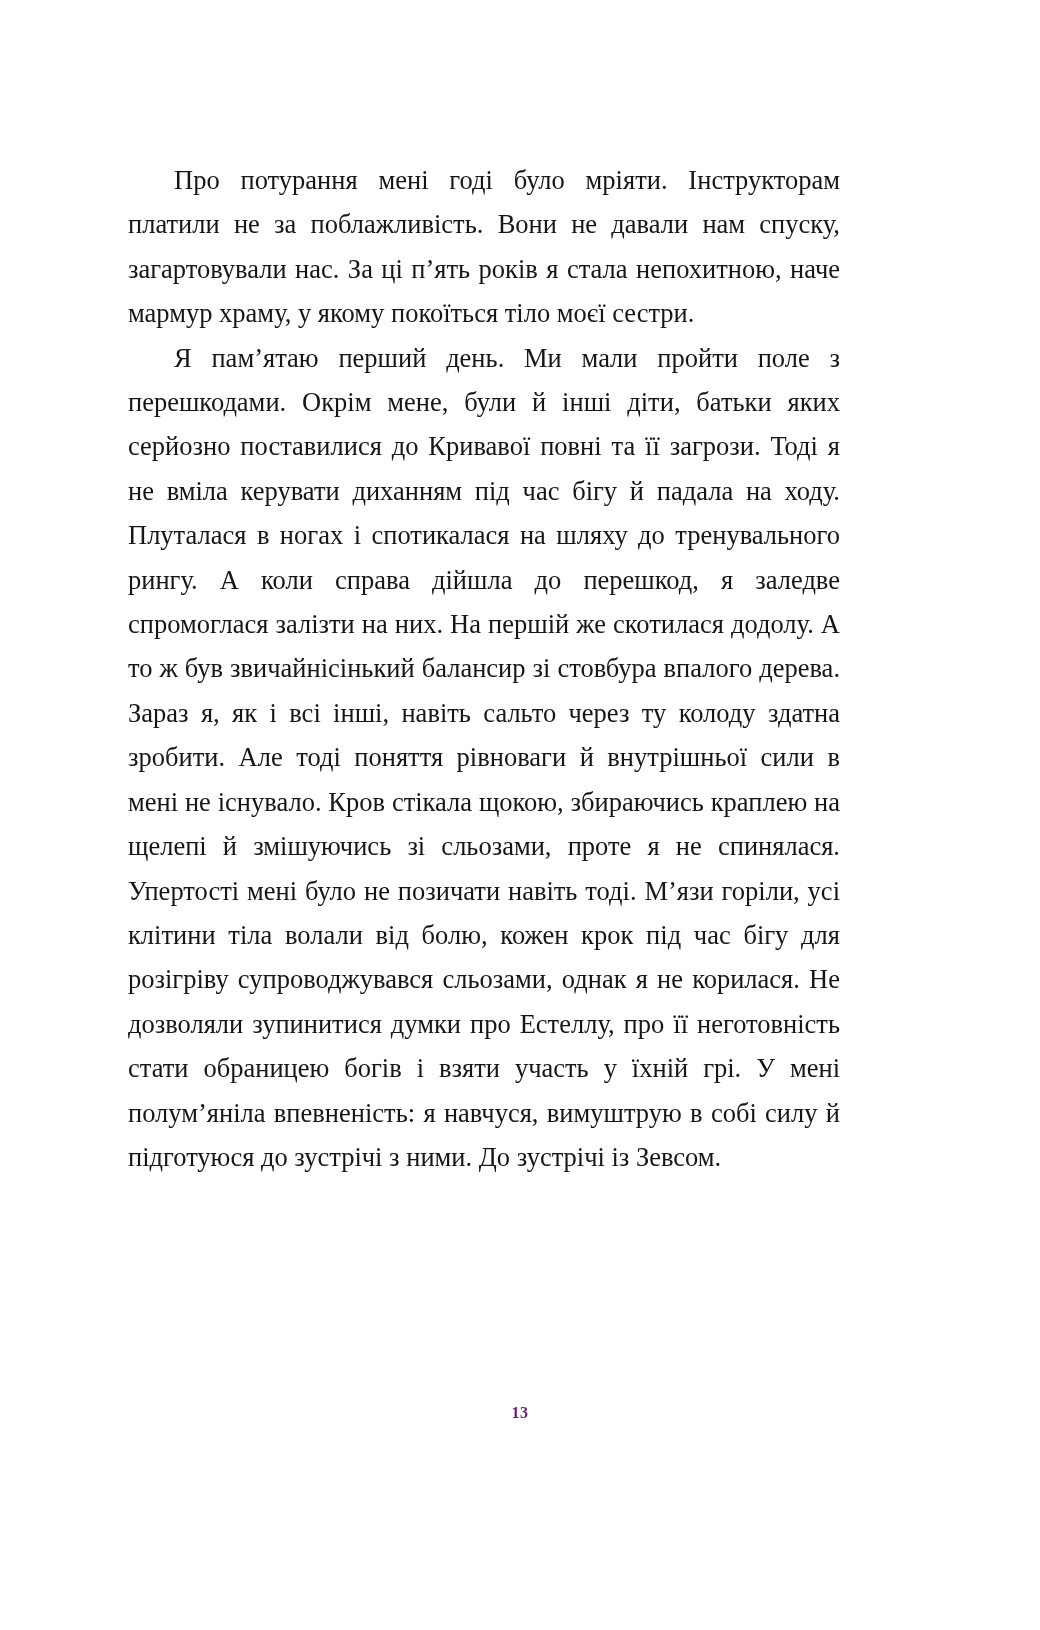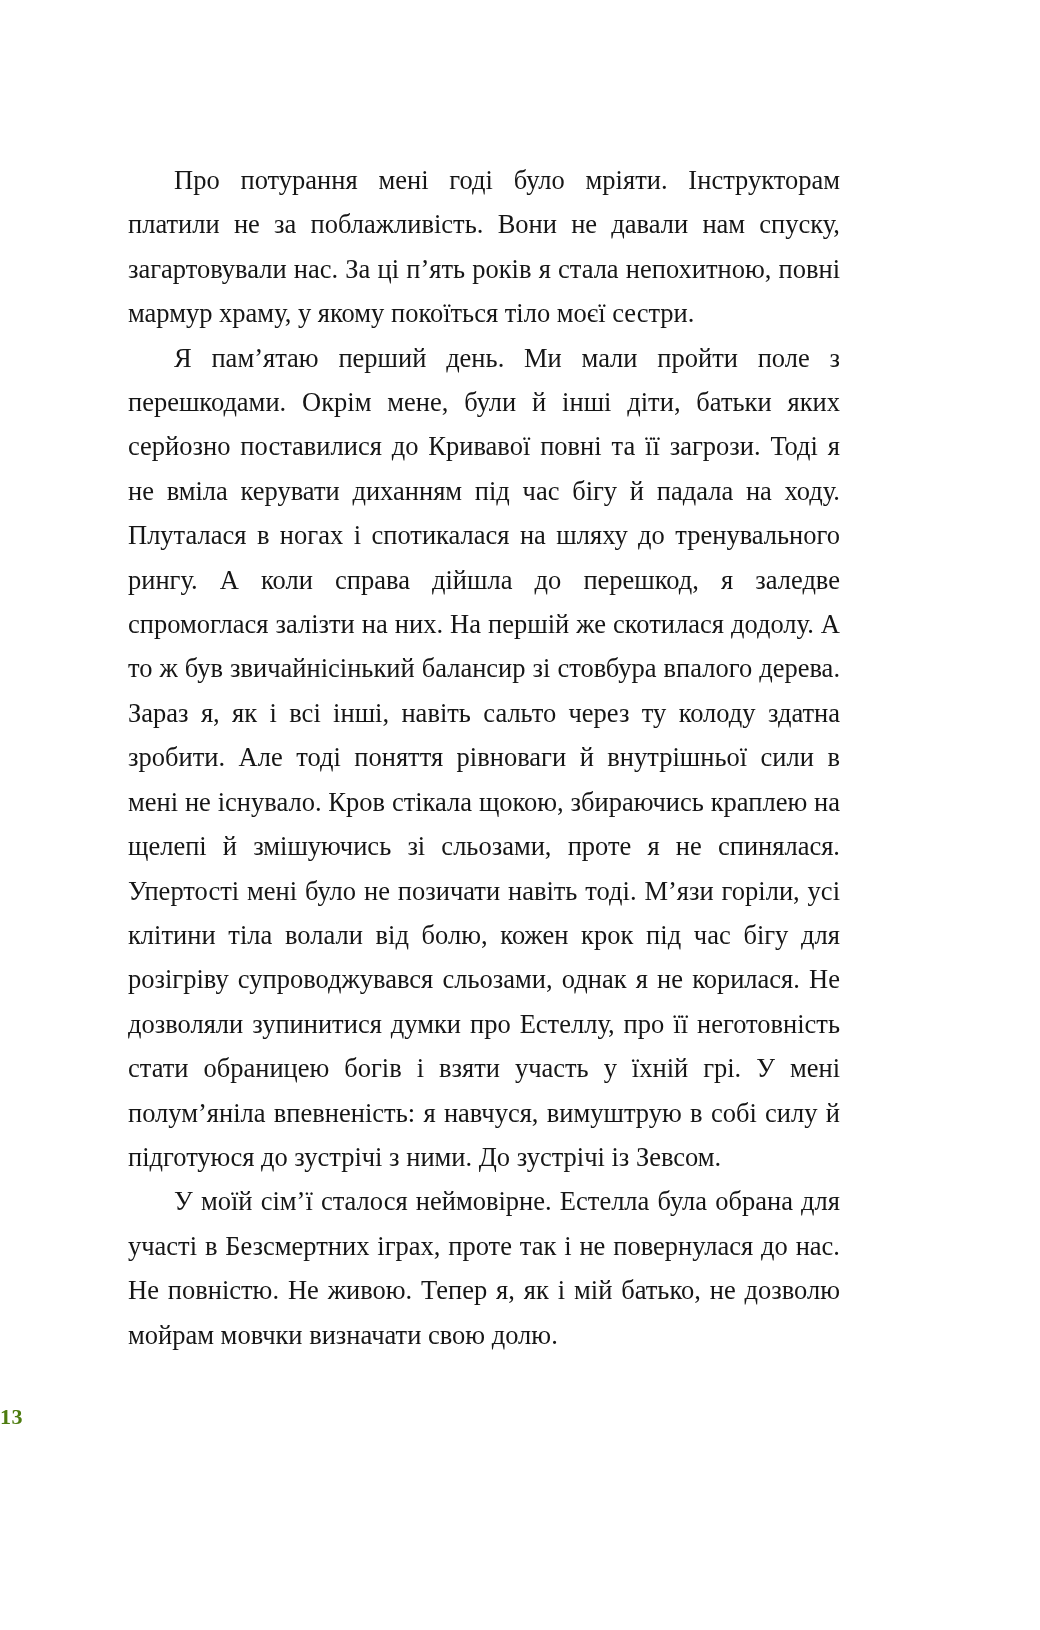--- a/index.html
+++ b/index.html
@@ -33,33 +33,33 @@
     text-indent: 46px;
   }
   .text-block p.last-clipped {
     
   }
   .folio {
     position: absolute;
     left: 0;
     right: 0;
     top: 1404px;
+    text-align: center;
     font-family: "Liberation Serif", "DejaVu Serif", serif;
-    font-size: 22px;
+    font-size: 16px;
     font-weight: bold;
-    color: #4d7c0f;
+    color: #701a75;
     letter-spacing: 0.5px;
   }
 </style>
 </head>
 <body>
 
 <div class="page">
 
   <div class="text-block">
-    <p>Про потурання мені годі було мріяти. Інструкторам платили не за поблажливість. Вони не давали нам спуску, загартовували нас. За ці п’ять років я стала непохитною, повні мармур храму, у якому покоїться тіло моєї сестри.</p>
+    <p>Про потурання мені годі було мріяти. Інструкторам платили не за поблажливість. Вони не давали нам спуску, загартовували нас. За ці п’ять років я стала непохитною, наче мармур храму, у якому покоїться тіло моєї сестри.</p>
     <p>Я пам’ятаю перший день. Ми мали пройти поле з перешкодами. Окрім мене, були й інші діти, батьки яких серйозно поставилися до Кривавої повні та її загрози. Тоді я не вміла керувати диханням під час бігу й падала на ходу. Плуталася в ногах і спотикалася на шляху до тренувального рингу. А коли справа дійшла до перешкод, я заледве спромоглася залізти на них. На першій же скотилася додолу. А то ж був звичайнісінький балансир зі стовбура впалого дерева. Зараз я, як і всі інші, навіть сальто через ту колоду здатна зробити. Але тоді поняття рівноваги й внутрішньої сили в мені не існувало. Кров стікала щокою, збираючись краплею на щелепі й змішуючись зі сльозами, проте я не спинялася. Упертості мені було не позичати навіть тоді. М’язи горіли, усі клітини тіла волали від болю, кожен крок під час бігу для розігріву супроводжувався сльозами, однак я не корилася. Не дозволяли зупинитися думки про Естеллу, про її неготовність стати обраницею богів і взяти участь у їхній грі. У мені полум’яніла впевненість: я навчуся, вимуштрую в собі силу й підготуюся до зустрічі з ними. До зустрічі із Зевсом.</p>
-    <p>У моїй сім’ї сталося неймовірне. Естелла була обрана для участі в Безсмертних іграх, проте так і не повернулася до нас. Не повністю. Не живою. Тепер я, як і мій батько, не дозволю мойрам мовчки визначати свою долю.</p>
   </div>
 
   <div class="folio">13</div>
 
 </div>
 
 </body></html>

